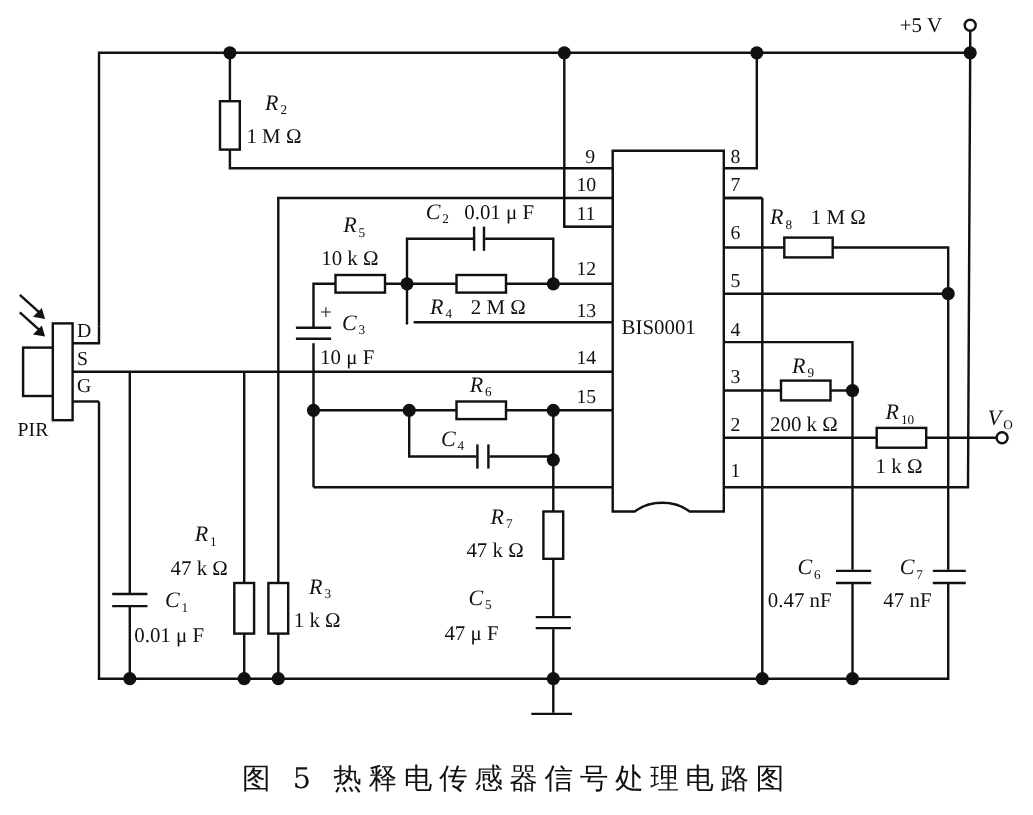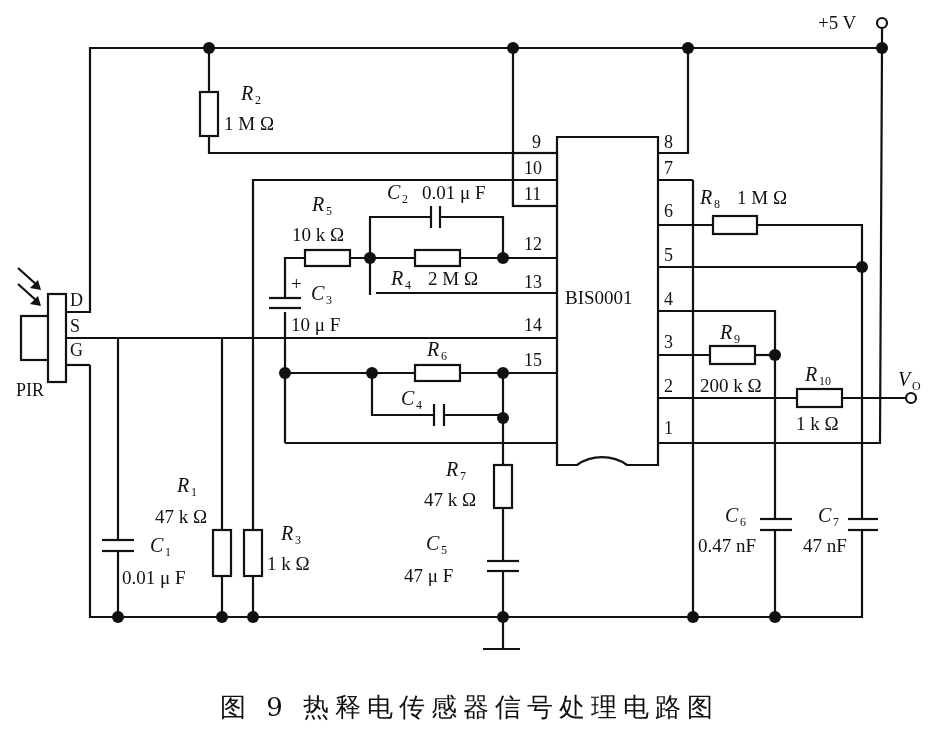--- a/index.html
+++ b/index.html
@@ -263,13 +263,13 @@
     <text class="lbl-i" x="725" y="522">C</text>
     <text class="sub" x="740" y="526">6</text>
     <text class="lbl" x="698" y="552">0.47 nF</text>
 
     <text class="lbl-i" x="818" y="522">C</text>
     <text class="sub" x="833" y="526">7</text>
     <text class="lbl" x="803" y="552">47 nF</text>
   </g>
 </svg>
 
-<div id="caption">图 9   热释电传感器信号处理电路图</div>
+<div id="caption">图 5   热释电传感器信号处理电路图</div>
 
 </body></html>

